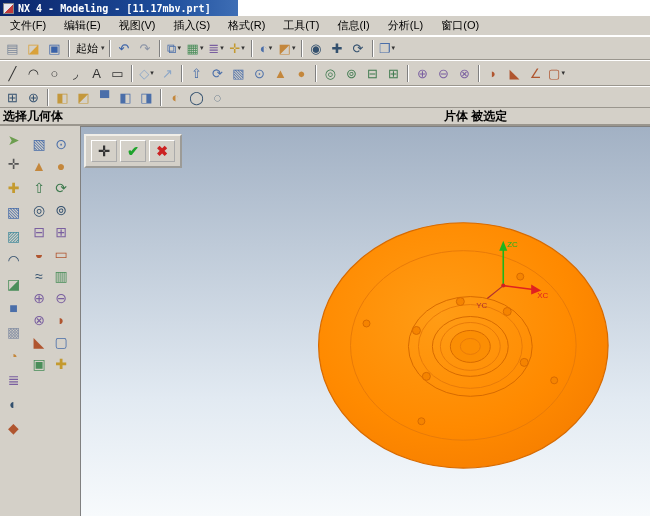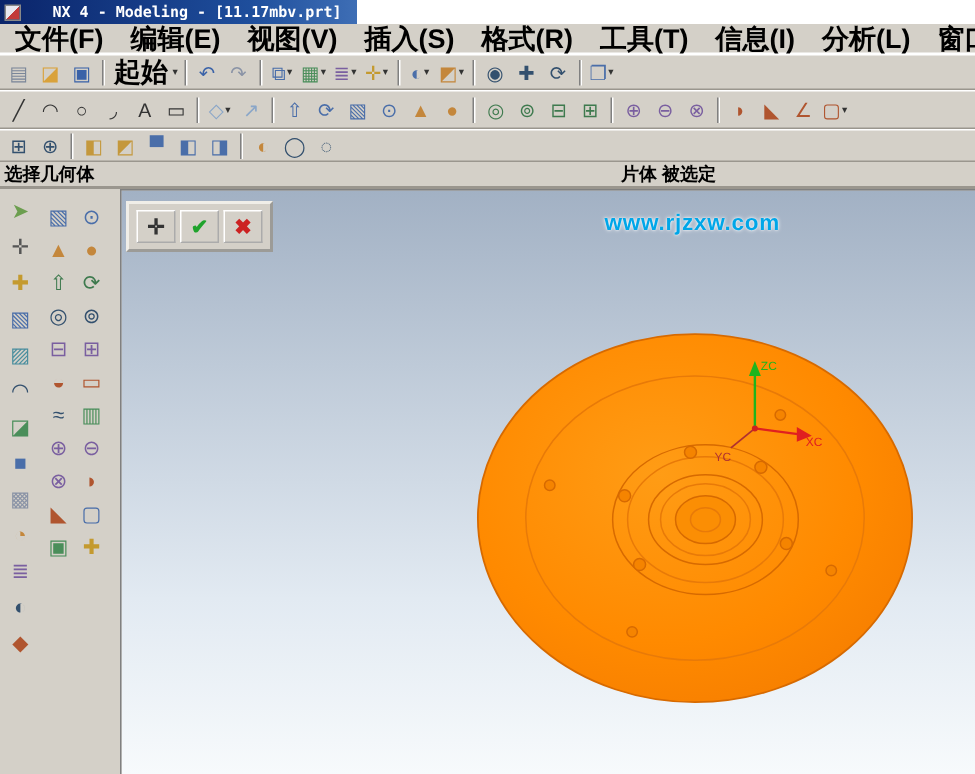--- a/index.html
+++ b/index.html
@@ -1,36 +1,36 @@
 <!DOCTYPE html>
 <html><head>
 <meta charset="utf-8">
 <style>
 *{box-sizing:border-box;margin:0;padding:0;}
 html,body{width:650px;height:516px;overflow:hidden;}
 body{font-family:"Liberation Sans",sans-serif;background:#fff;}
 .app{width:650px;height:516px;display:flex;flex-direction:column;background:#D4D0C8;position:relative;}
 .titlebar{height:16px;background:#FFFFFF;display:flex;flex:none;}
-.title-strip{width:238px;background:linear-gradient(90deg,#0A246A,#1E4E9C 70%,#3E6EB5);display:flex;align-items:center;padding:0 3px;gap:21px;}
+.title-strip{width:238px;background:linear-gradient(90deg,#0A246A,#1E4E9C 70%,#3E6EB5);display:flex;align-items:center;padding:0 3px;gap:4px;}
 .app-icon{width:11px;height:11px;background:linear-gradient(135deg,#E8E8F0 50%,#C23B3B 50%);border:1px solid #888;flex:none;}
 .title-text{color:#fff;font-family:"DejaVu Sans Mono",monospace;font-weight:bold;font-size:10px;white-space:nowrap;}
 .menubar{height:20px;display:flex;align-items:center;background:#D4D0C8;border-bottom:1px solid #fff;padding-left:1px;flex:none;}
 .menu-item{font-size:12px;padding:2px 7px;color:#000;white-space:nowrap;}
 .toolbar{display:flex;align-items:center;background:#D4D0C8;border-top:1px solid #FFF;border-bottom:1px solid #9A968E;padding:0 2px;flex:none;}
 .tb1{height:24px;}
 .tb2{height:26px;}
 .tb3{height:22px;}
 .tb-btn{height:20px;min-width:21px;padding:0 1px;display:flex;align-items:center;justify-content:center;}
 .glyph{font-size:13px;line-height:1;}
-.lbl{font-size:18px;margin:0 2px;white-space:nowrap;font-weight:bold;}
+.lbl{font-size:11px;margin:0 2px;white-space:nowrap;}
 .dd{font-size:7px;margin-left:1px;color:#333;}
 .tb-sep{width:2px;height:17px;border-left:1px solid #808080;border-right:1px solid #FFF;margin:0 3px;flex:none;}
 .promptbar{height:18px;background:#D4D0C8;border-bottom:2px solid #9A968E;position:relative;display:flex;font-size:12px;font-weight:bold;flex:none;}
 .prompt-text{margin-left:3px;}
-.status-text{position:absolute;left:414px;}
+.status-text{position:absolute;left:444px;}
 .main{flex:1;display:flex;min-height:0;}
 .sidebar{width:80px;position:relative;background:#D4D0C8;flex:none;}
 .side-col1{position:absolute;left:1px;top:3px;width:25px;display:flex;flex-direction:column;align-items:center;gap:2px;}
 .side-col2{position:absolute;left:28px;top:7px;width:48px;display:flex;flex-wrap:wrap;}
 .side-btn{width:22px;height:22px;display:flex;align-items:center;justify-content:center;}
 .side-btn .glyph{font-size:14px;}
 .viewport{flex:1;position:relative;overflow:hidden;border-left:1px solid #808080;border-top:1px solid #808080;cursor:crosshair;background:linear-gradient(180deg,#A2B1C4 0%,#BECAD8 30%,#E2EAF2 70%,#F7FAFC 100%);}
 .scene{position:absolute;inset:0;width:100%;height:100%;}
 .watermark{position:absolute;left:322px;top:13px;font-size:15px;font-weight:bold;color:#00A6E8;text-shadow:0 0 3px #FFFFFF,0 0 1px #FFFFFF;letter-spacing:.5px;}
 .confirm-bar{position:absolute;left:3px;top:7px;display:flex;gap:3px;padding:4px 5px;background:#D4D0C8;border:2px outset #F0EEE8;}
@@ -397,21 +397,20 @@
           <line x1="423" y1="159" x2="453" y2="163" stroke="#E02020" stroke-width="1.6"></line>
           <polygon points="451,158 451,168 461,164" fill="#E02020"></polygon>
           <line x1="423" y1="159" x2="407" y2="172" stroke="#B03030" stroke-width="1.2"></line>
           <circle cx="423" cy="159" r="2" fill="#D02020"></circle>
           <text x="427" y="120" fill="#1DB51D" class="axis-label">ZC</text>
           <text x="457" y="171" fill="#E02020" class="axis-label">XC</text>
           <text x="396" y="181" fill="#B03030" class="axis-label">YC</text>
         </g>
       </svg>
 
-      <div class="watermark">www.rjzxw.com</div>
 
       <div class="confirm-bar">
           <div class="confirm-btn">
             <span class="glyph" style="color: rgb(51, 51, 51);">✛</span>
           </div>
           <div class="confirm-btn">
             <span class="glyph" style="color: rgb(31, 163, 44);">✔</span>
           </div>
           <div class="confirm-btn">
             <span class="glyph" style="color: rgb(204, 34, 34);">✖</span>

